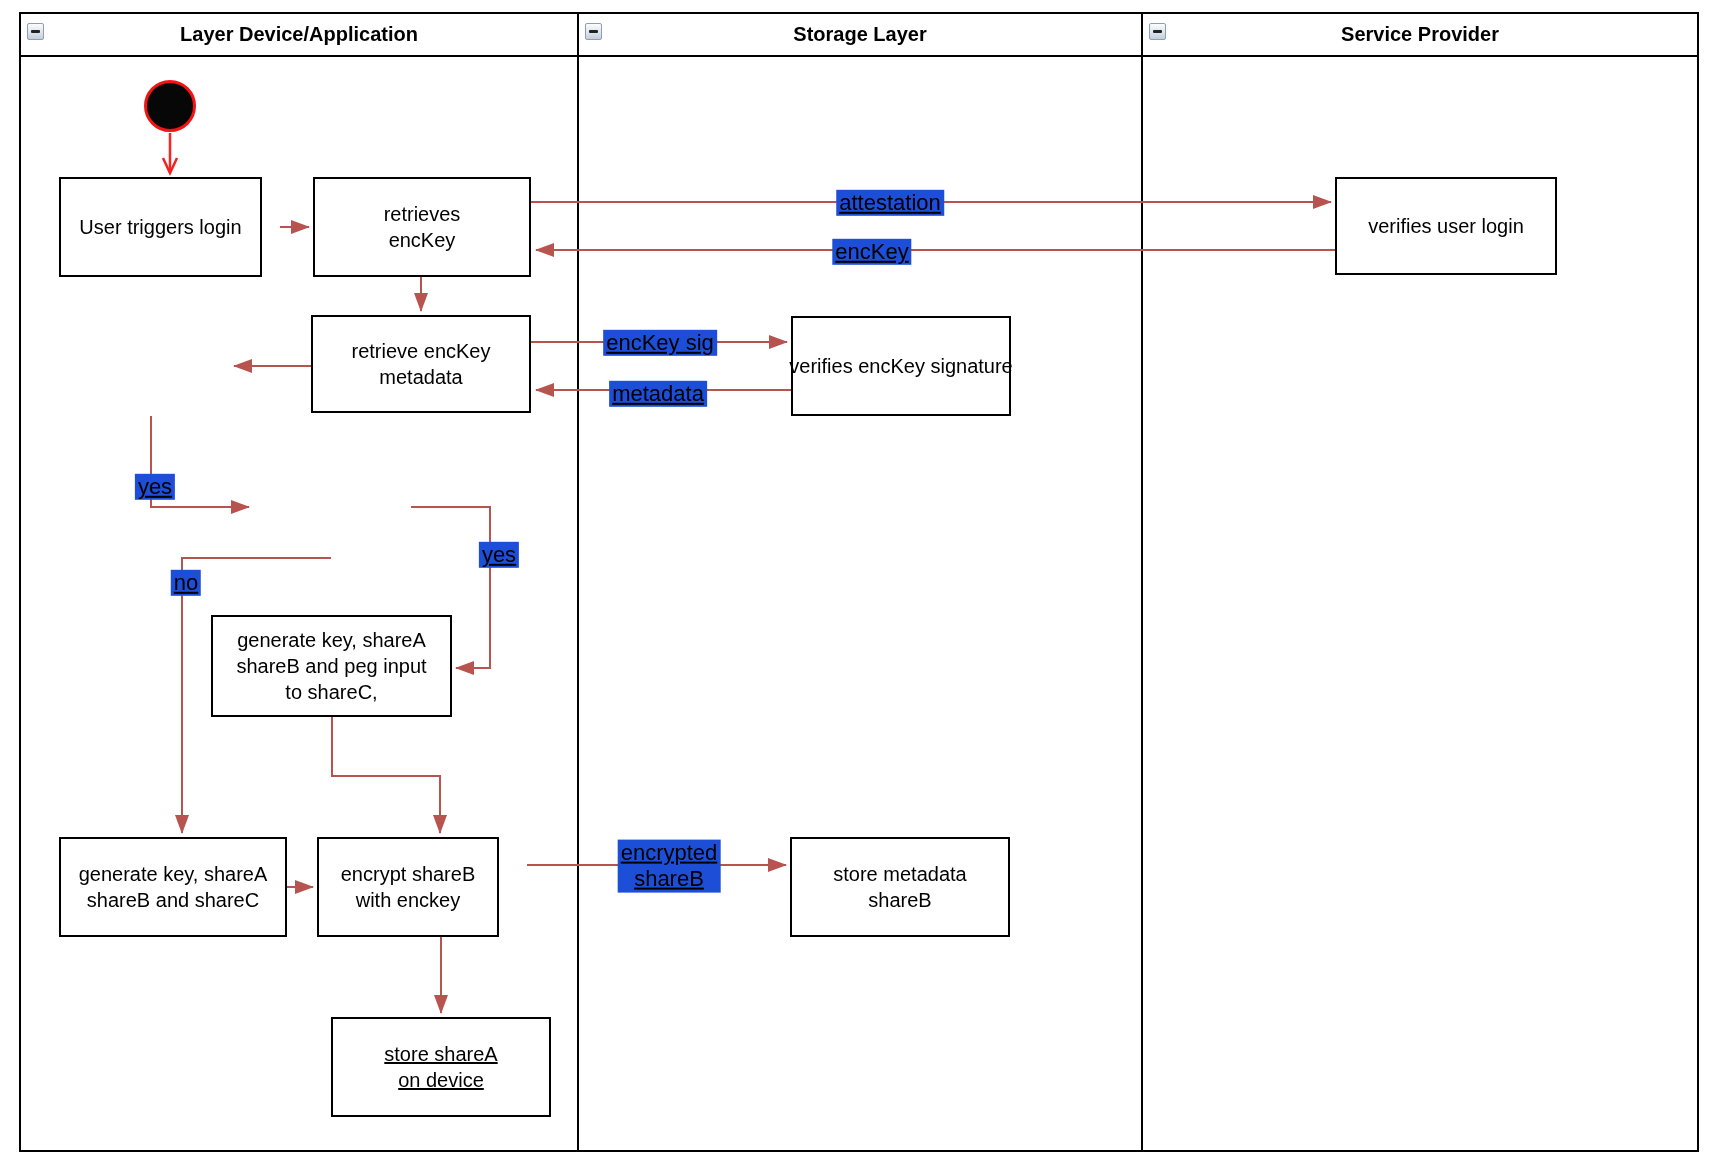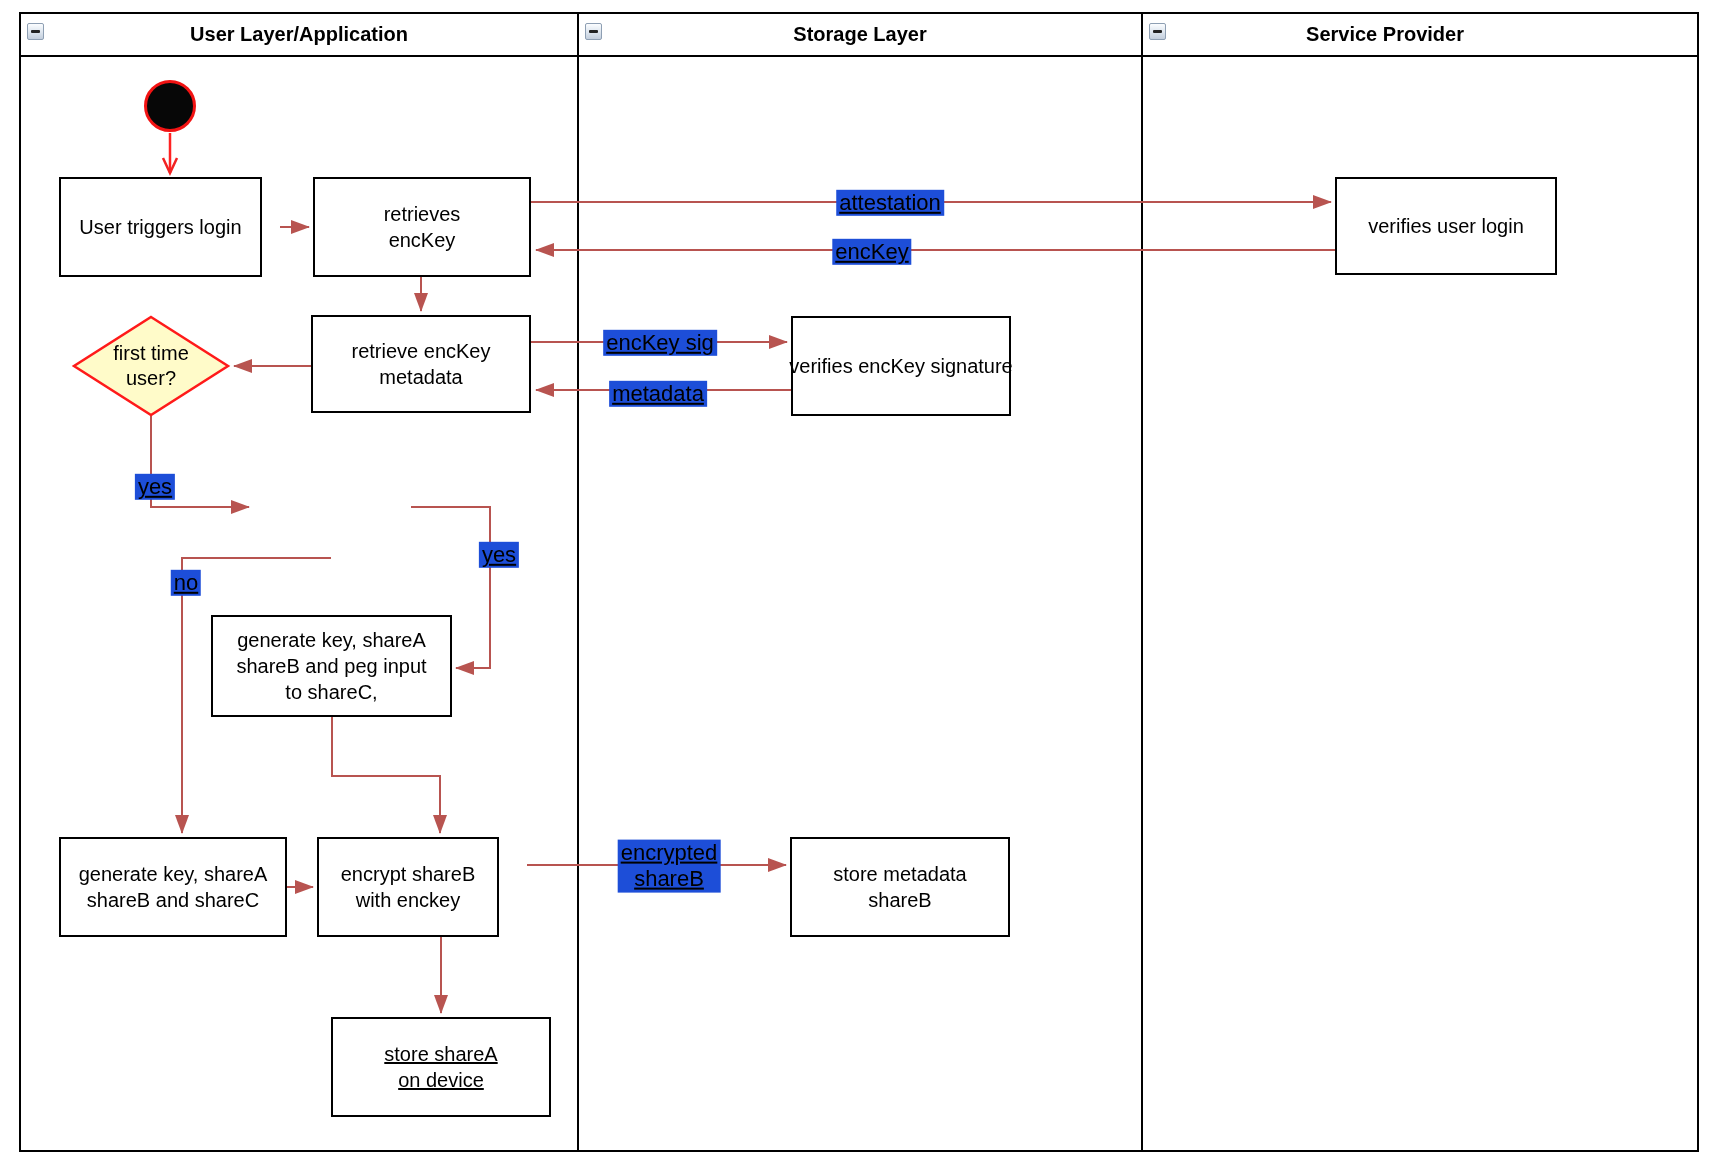--- a/index.html
+++ b/index.html
@@ -40,26 +40,26 @@
 <body>
 
 <div id="canvas">
 
   <div class="pool"></div>
   <div class="vline" style="left:577px;"></div>
   <div class="vline" style="left:1141px;"></div>
   <div class="hline"></div>
 
   <div class="lane-header" style="left:21px;width:556px;">
-    <span>User Layer/Application</span>
+    <span>Layer Device/Application</span>
   </div>
   <div class="lane-header" style="left:579px;width:562px;">
     <span>Storage Layer</span>
   </div>
-  <div class="lane-header" style="left:1084px;width:554px;padding-left:24px;">
+  <div class="lane-header" style="left:1143px;width:554px;">
     <span>Service Provider</span>
   </div>
 
   <div class="collapse-btn" style="left:27px;top:23px;">
       <div class="minus-bar"></div>
     </div>
   <div class="collapse-btn" style="left:585px;top:23px;">
       <div class="minus-bar"></div>
     </div>
   <div class="collapse-btn" style="left:1149px;top:23px;">
@@ -109,27 +109,20 @@
   <div class="node" style="left:313px;top:177px;width:218px;height:100px;">retrieves
 encKey</div>
 
   <div class="node" style="left:1335px;top:177px;width:222px;height:98px;">verifies user login</div>
 
   <div class="node" style="left:311px;top:315px;width:220px;height:98px;">retrieve encKey
 metadata</div>
 
   <div class="node nowrap" style="left:791px;top:316px;width:220px;height:100px;">verifies encKey signature</div>
 
-  <div class="diamond" style="left:72px;top:316px;width:158px;height:100px;">
-    <svg width="158" height="100">
-      <polygon points="79,1 156,50 79,99 2,50" fill="#fffbc9" stroke="#ff1a1a" stroke-width="2.5"></polygon>
-    </svg>
-    <div class="dlabel">first time
-user?</div>
-  </div>
 
 
   <div class="node" style="left:211px;top:615px;width:241px;height:102px;">generate key, shareA
 shareB and peg input
 to shareC,</div>
 
   <div class="node" style="left:59px;top:837px;width:228px;height:100px;">generate key, shareA
 shareB and shareC</div>
 
   <div class="node" style="left:317px;top:837px;width:182px;height:100px;">encrypt shareB

